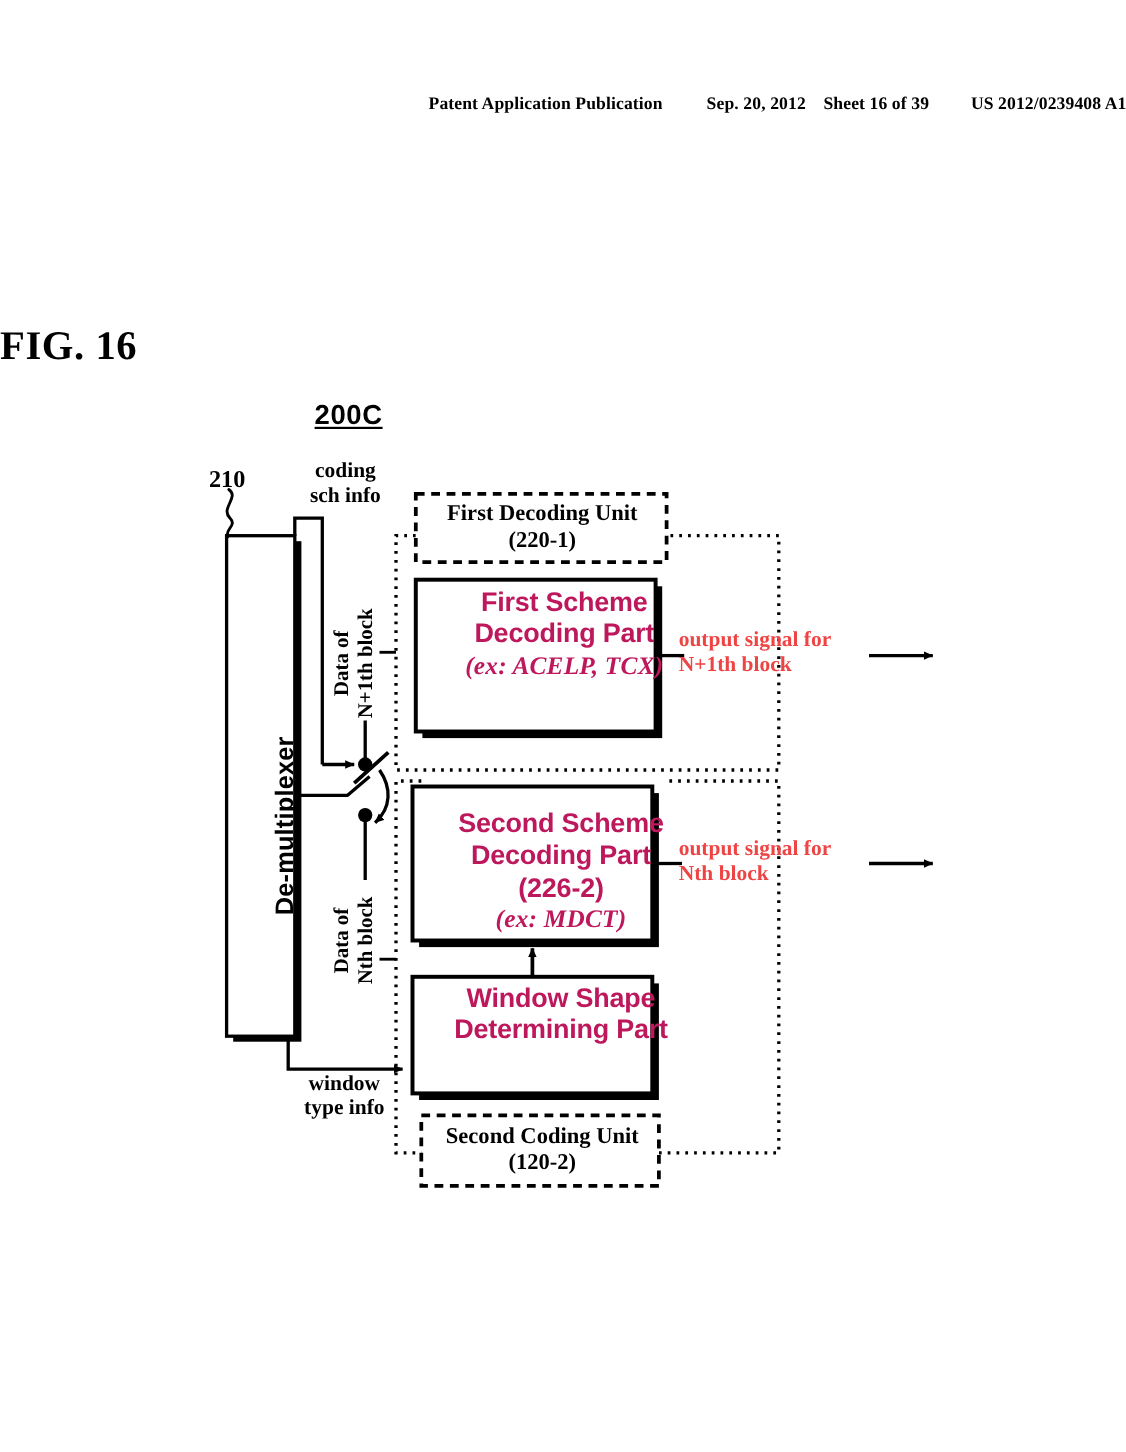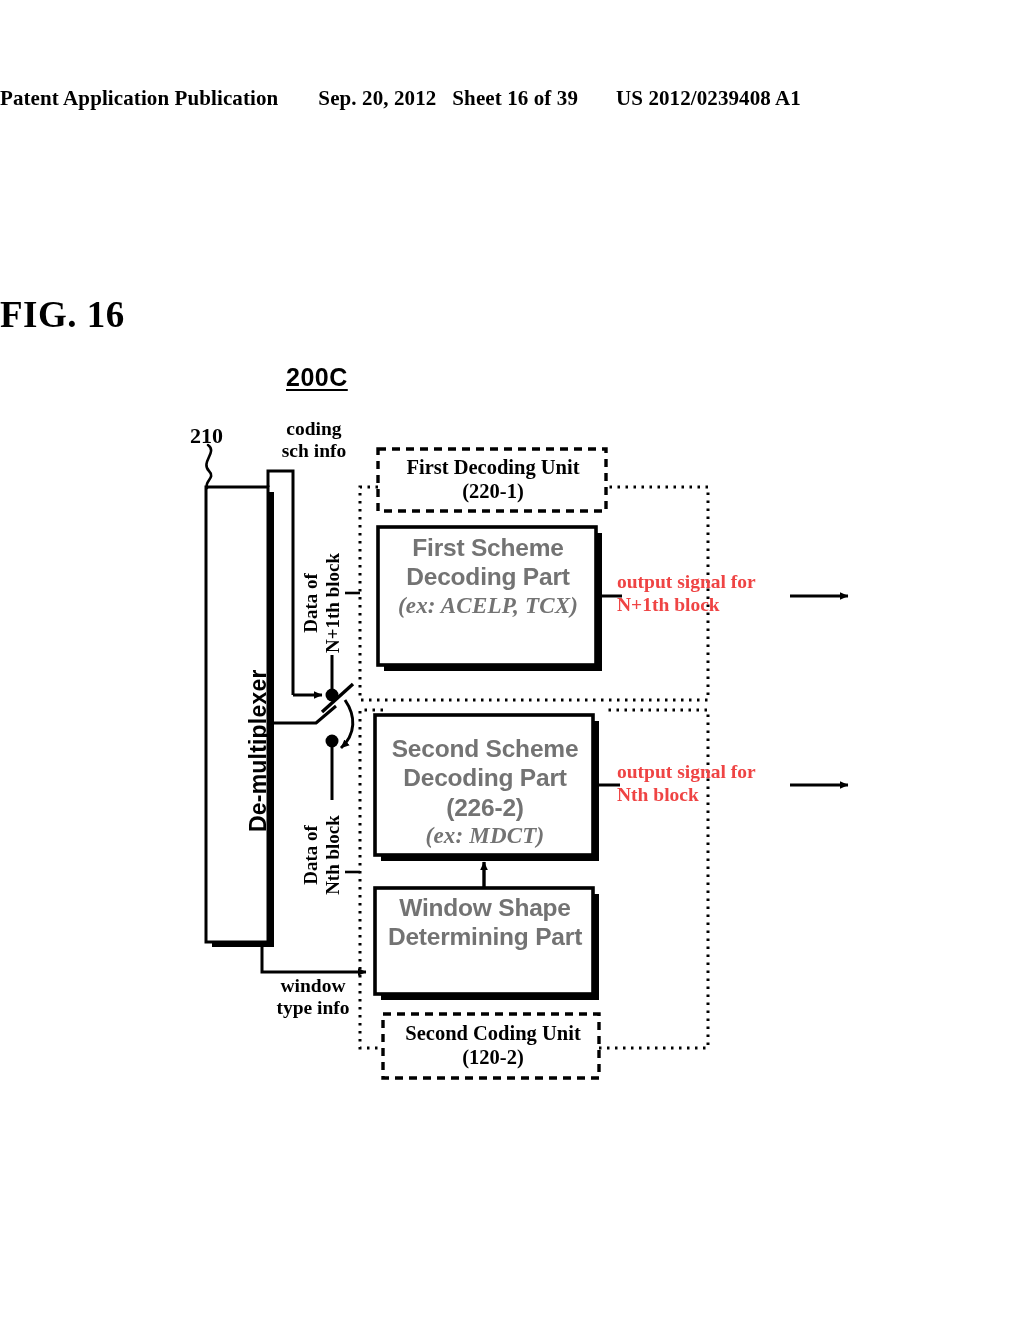--- a/index.html
+++ b/index.html
@@ -16,24 +16,24 @@
     color: #000000;
     overflow: hidden;
   }
 
   
   #page-header {
     position: absolute;
     top: 86px;
     left: 0;
     width: 1024px;
-    text-align: left;
-    font-family: "Liberation Serif", "DejaVu Serif", serif;
-    font-weight: bold;
-    font-size: 21px;
+    text-align: right;
+    font-family: "Liberation Serif", "DejaVu Serif", serif;
+    font-weight: bold;
+    font-size: 16px;
     letter-spacing: 0.1px;
     white-space: nowrap;
   }
   #page-header .gapA { display:inline-block; width: 40px; }
   #page-header .gapB { display:inline-block; width: 16px; }
   #page-header .gapC { display:inline-block; width: 38px; }
 
   
   #fig-title {
     position: absolute;
@@ -141,21 +141,22 @@
     white-space: nowrap;
     color: #000;
   }
   #cap-first-decoding { left: 383px; top: 455px; width: 220px; }
   #cap-second-coding  { left: 383px; top: 1021px; width: 220px; }
 
   
   .box-text {
     position: absolute;
     text-align: center;
-    color: #737373;
+    color: #be185d;
+    padding-left: 25px;
   }
   .box-text .t-sans {
     display: block;
     font-family: "Liberation Sans", "DejaVu Sans", sans-serif;
     font-weight: bold;
     font-size: 24.5px;
     line-height: 1.2;
     letter-spacing: -0.2px;
   }
   .box-text .t-ital {

